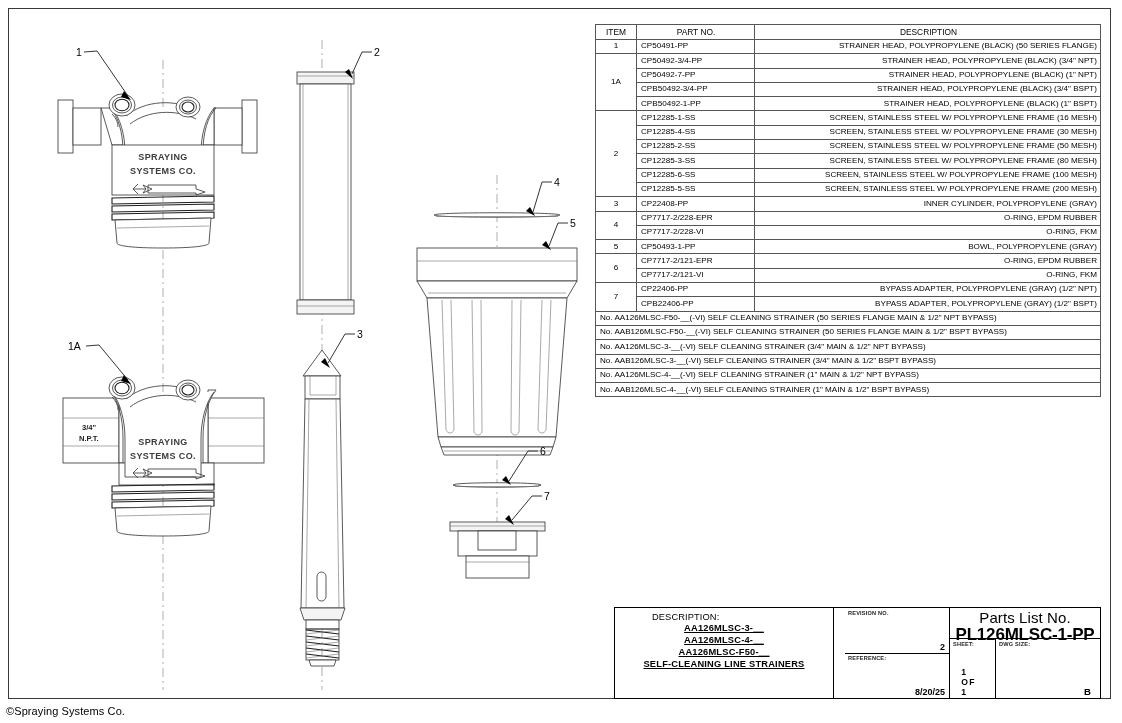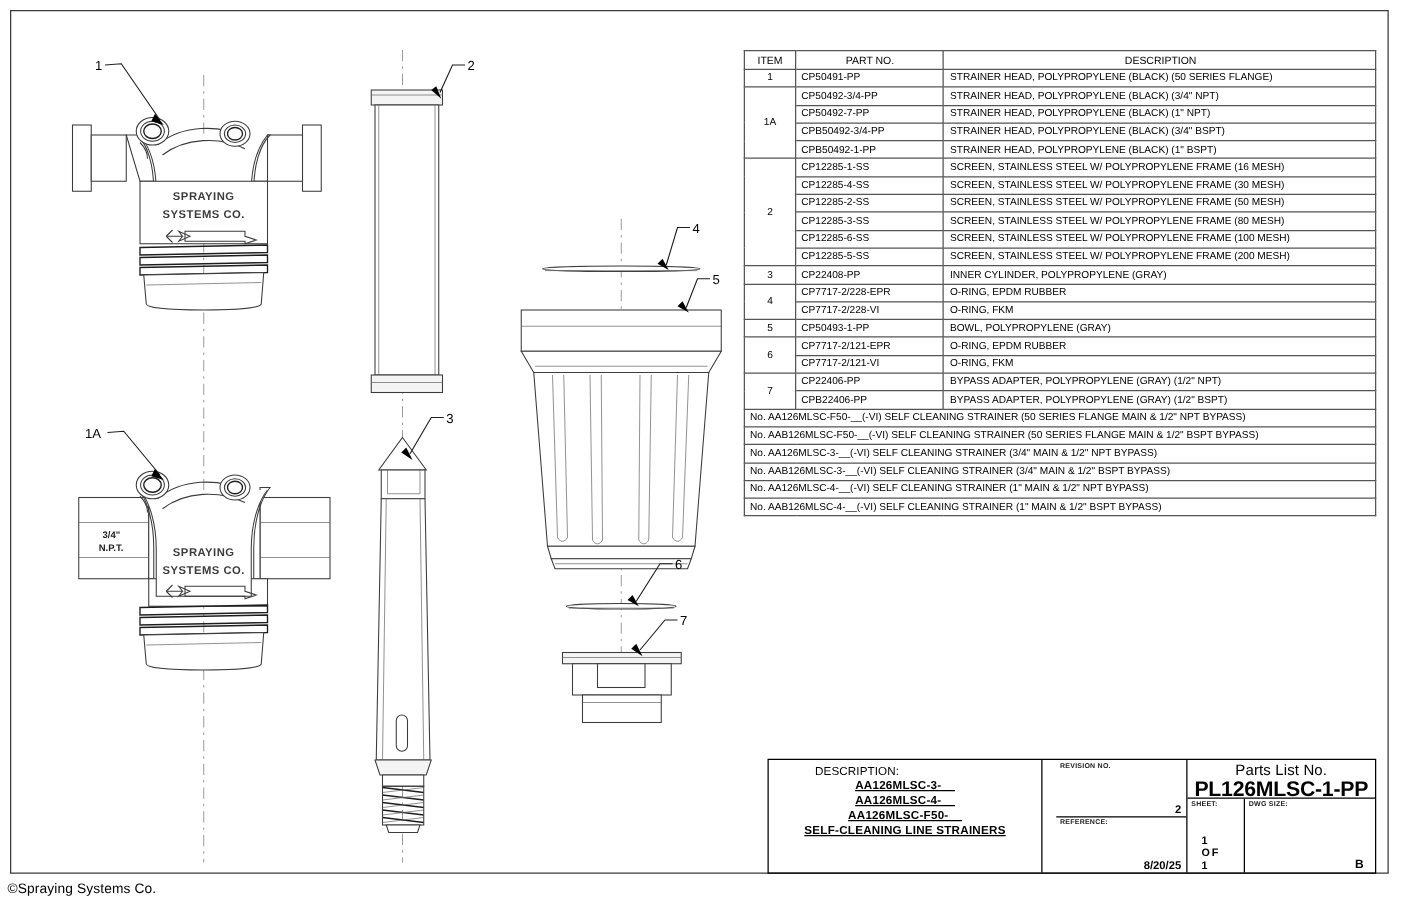--- a/index.html
+++ b/index.html
@@ -34,21 +34,21 @@
     top: 705px;
     font-size: 11px;
     letter-spacing: 0.1px;
     white-space: nowrap;
   }
 
   
   #parts-table {
     position: absolute;
     left: 595px;
-    top: 40px;
+    top: 24px;
     width: 506px;
     border-collapse: collapse;
     font-size: 8.1px;
     line-height: 1.05;
   }
   #parts-table td, #parts-table th {
     border: 1px solid #555;
     padding: 0 3px;
     height: 13.3px;
     vertical-align: middle;
@@ -65,21 +65,21 @@
     width: 34px;
     text-align: center;
   }
   .col-part {
     width: 110px;
     text-align: left;
     padding-left: 4px !important;
     margin-left: 16px;
   }
   .col-desc {
-    text-align: left;
+    text-align: right;
     padding-left: 5px !important;
   }
   .full-row td {
     text-align: left;
     padding-left: 4px !important;
     height: 13.6px;
   }
 
   
   #title-block {
@@ -224,21 +224,21 @@
     box-sizing: border-box;
   }
   #pl-top {
     height: 31px;
     position: relative;
     border-bottom: 1.5px solid #000;
     box-sizing: border-box;
     text-align: center;
   }
   #pl-caption {
-    font-size: 12px;
+    font-size: 15px;
     margin-top: 1px;
     letter-spacing: 0.1px;
   }
   #pl-number {
     font-size: 17px;
     font-weight: bold;
     letter-spacing: -0.2px;
     line-height: 17px;
     margin-top: 0px;
   }

